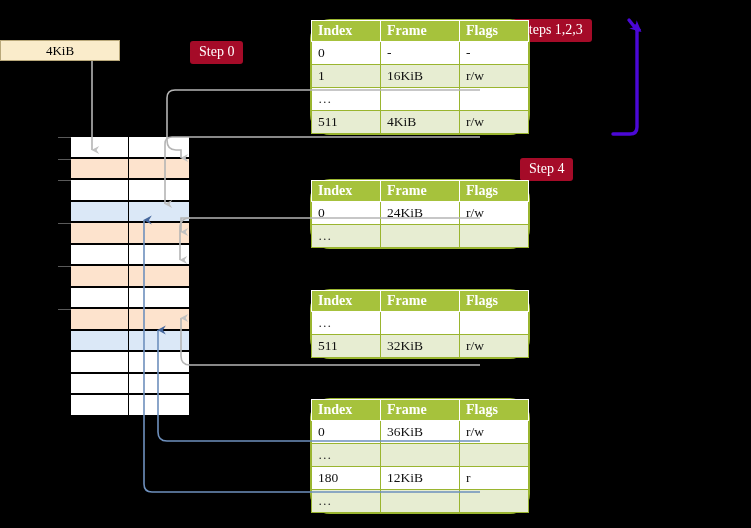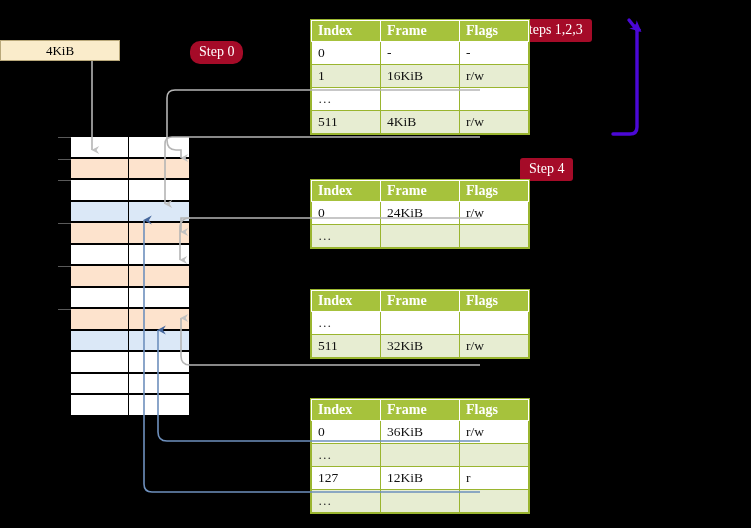--- a/index.html
+++ b/index.html
@@ -34,20 +34,21 @@
   }
   .mem-row.peach{background:#fde3cd;}
   .mem-row.blue{background:#dbe8f7;}
   .tick{position:absolute;height:1px;background:#5a5a5a;left:-13px;width:13px;}
 
   
   .ptable{
     position:absolute;border-collapse:collapse;
     font-size:13.5px;color:#111;background:#fde047;
     box-shadow:0 0 0 1px #9ab52f;
+    border-radius:19px;
   }
   .ptable th{
     background:#a6c23c;color:#ffffff;font-weight:bold;text-align:left;
     padding:2px 6px;border:1px solid #ffffff;font-size:14px;
   }
   .ptable td{
     border:1px solid #9ab52f;padding:2px 6px;height:18px;vertical-align:middle;
     white-space:nowrap;
   }
   .ptable tr.alt td{background:#e7edd2;}
@@ -58,21 +59,21 @@
   
   svg.conn{position:absolute;left:0;top:0;width:751px;height:528px;pointer-events:none;}
 </style>
 </head>
 <body>
 
 <div class="stage">
 
   <div class="kib-box">4KiB</div>
 
-  <div class="badge red" style="left:190px;top:41px;border-radius:10px;">Step 0</div>
+  <div class="badge red" style="left:190px;top:41px;">Step 0</div>
   <div class="badge red" style="left:512px;top:19px;">Steps 1,2,3</div>
   <div class="badge red" style="left:520px;top:158px;">Step 4</div>
 
   <div class="mem" id="mem-col" style="left: 70px; top: 136px; width: 120px; height: 279.5px;">
       <div class="mem-row" style="top: 0px; width: 120px; height: 21.5px;">
         <div class="tick" style="top: 0px;"></div>
       </div>
       <div class="mem-row peach" style="top: 21.5px; width: 120px; height: 21.5px;">
         <div class="tick" style="top: 0px;"></div>
       </div>
@@ -185,21 +186,21 @@
             <td>0</td>
             <td>36KiB</td>
             <td>r/w</td>
           </tr>
           <tr class="alt">
             <td><span class="ellip">…</span></td>
             <td></td>
             <td></td>
           </tr>
           <tr class="plain">
-            <td>127</td>
+            <td>180</td>
             <td>12KiB</td>
             <td>r</td>
           </tr>
           <tr class="alt">
             <td><span class="ellip">…</span></td>
             <td></td>
             <td></td>
           </tr>
         </tbody>
       </table>

